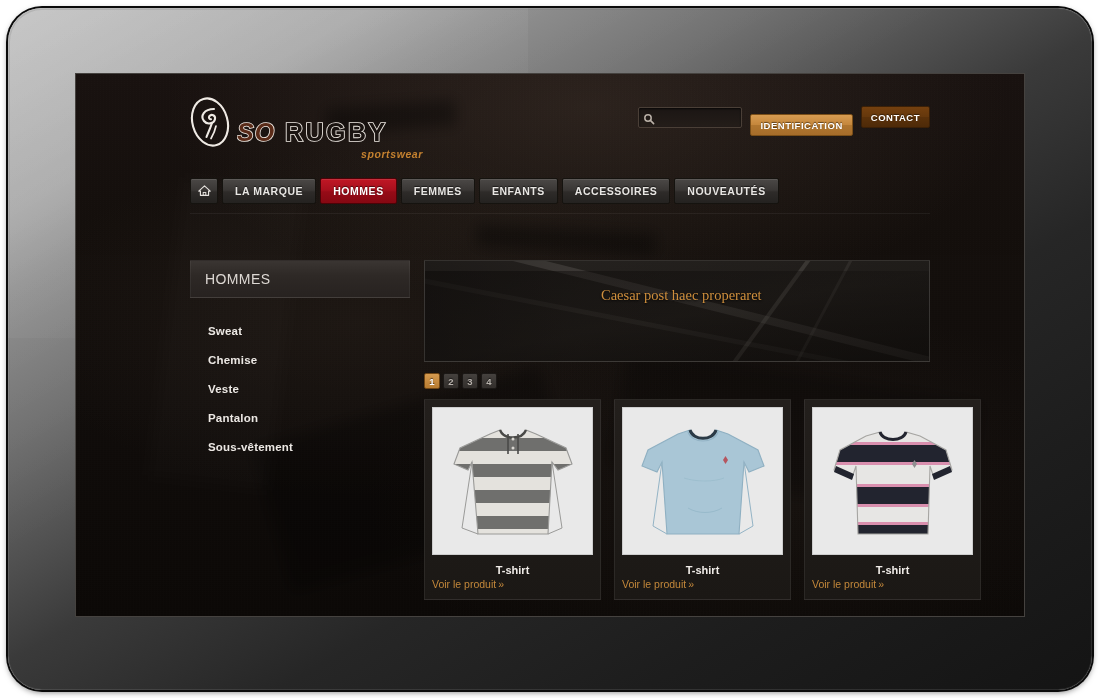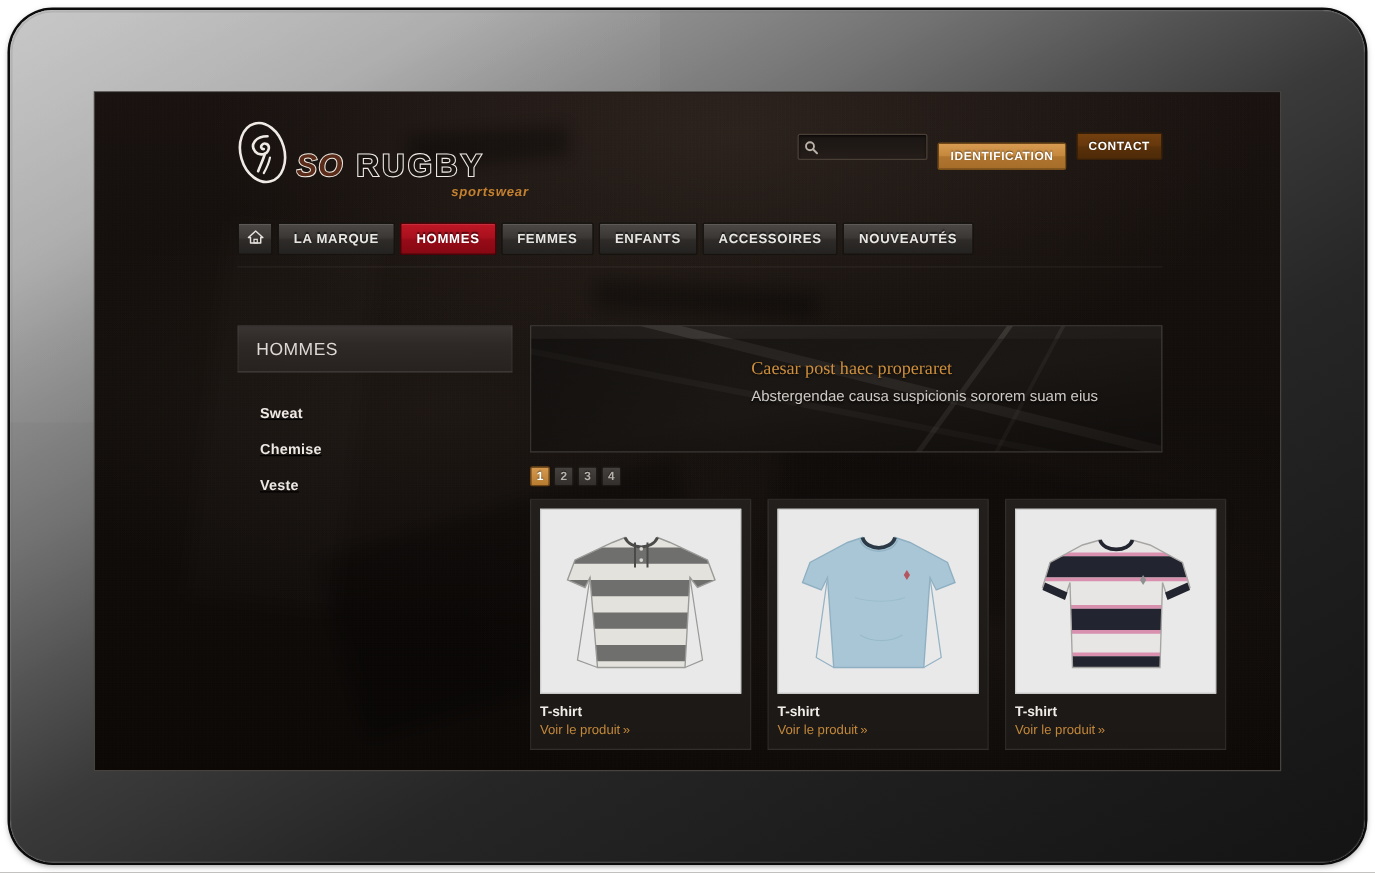--- a/index.html
+++ b/index.html
@@ -117,21 +117,21 @@
 
   
   .body{position:relative;margin-top:56px;display:flex;gap:14px;}
   .sidebar{width:220px;flex:0 0 220px;}
   .side-head{
     height:36px;display:flex;align-items:center;padding-left:14px;
     background:linear-gradient(180deg,#3a3532 0%,#2e2926 40%,#272220 100%);
     border:1px solid rgba(255,255,255,.05);
     font-size:14px;color:#ded9d4;letter-spacing:.4px;
   }
-  .side-list{margin-top:18px;text-decoration:underline;}
+  .side-list{margin-top:18px;}
   .side-item{
     height:29px;display:flex;align-items:center;padding-left:2px;
     font-size:11.5px;font-weight:bold;color:#ece8e4;letter-spacing:.2px;cursor:pointer;
   }
   .side-item .bullet{
     width:9px;height:9px;border-radius:50%;margin-right:7px;flex:0 0 9px;
     background:radial-gradient(circle at 35% 32%,#e0a05c 0%,#c07f34 55%,#9a5f22 100%);
     box-shadow:0 0 3px rgba(200,140,70,.5);
   }
   .side-item .bullet.off{visibility:hidden;}
@@ -172,21 +172,21 @@
   .grid{margin-top:10px;display:flex;gap:13px;}
   .card{
     width:161px;flex:0 0 161px;
     background:linear-gradient(180deg,#231f1c 0%,#1b1815 100%);
     border:1px solid rgba(255,255,255,.07);padding:7px 7px 9px 7px;cursor:pointer;
   }
   .thumb{
     height:146px;background:#e9e9e9;position:relative;overflow:hidden;
     border:1px solid #cdcdcd;display:flex;align-items:center;justify-content:center;
   }
-  .card-title{margin-top:9px;font-size:11px;font-weight:bold;color:#f0ece8;}
+  .card-title{margin-top:9px;font-size:11px;font-weight:bold;color:#f0ece8;text-align:center;}
   .card-link{margin-top:2px;font-size:10.5px;color:#c2873a;}
   .card-link .chev{margin-left:2px;}
 </style>
 </head>
 <body>
 
 <div class="device">
   <div class="device-gloss"></div>
   <div class="device-edge"></div>
 
@@ -271,37 +271,44 @@
                   <span>Sweat</span>
                 </div>
                 <div class="side-item">
                   <span class="bullet off"></span>
                   <span>Chemise</span>
                 </div>
                 <div class="side-item">
                   <span class="bullet off"></span>
                   <span>Veste</span>
                 </div>
+                <div class="side-item">
+                  <span class="bullet off"></span>
+                  <span>Pantalon</span>
+                </div>
+                <div class="side-item">
+                  <span class="bullet off"></span>
+                  <span>Sous-vêtement</span>
+                </div>
               </div>
             </div>
 
             <div class="content">
 
               <div class="banner">
                 <div class="banner-road">
                   <div class="road-l r1"></div>
                     <div class="road-l r2"></div>
                   <div class="road-l r3"></div>
                     <div class="road-l r4"></div>
                   <div class="road-dark"></div>
                 </div>
                 <div class="banner-tint"></div>
                 <div class="banner-txt">
                   <div class="banner-title">Caesar post haec properaret</div>
-                  <div class="banner-p">Abstergendae causa suspicionis sororem suam eius</div>
                 </div>
               </div>
 
               <div class="pager">
                 <div class="pg active">1</div>
                 <div class="pg">2</div>
                 <div class="pg">3</div>
                 <div class="pg">4</div>
               </div>
 

